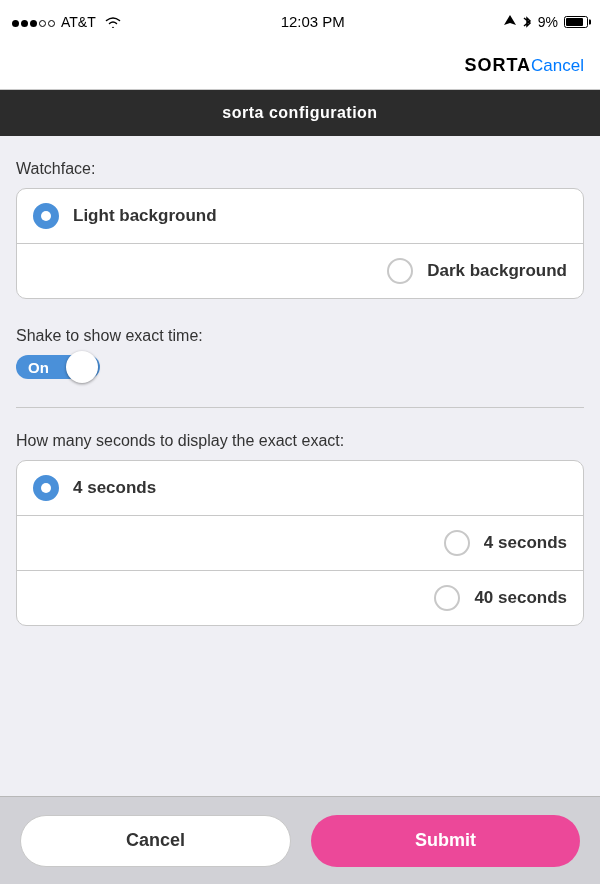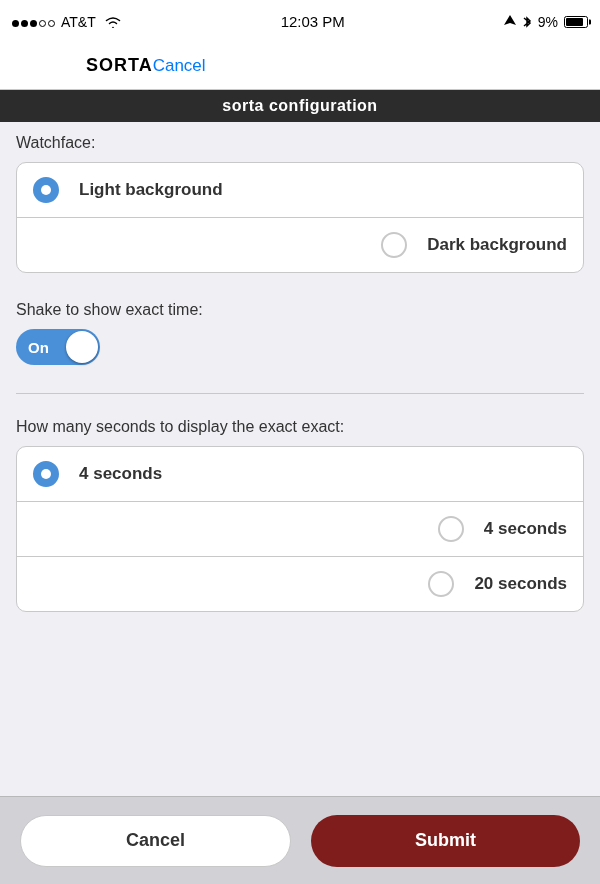--- a/index.html
+++ b/index.html
@@ -88,57 +88,57 @@
       border-radius: 1px;
     }
 
     
     .nav-bar {
       background: #fff;
       border-bottom: 1px solid #c8c8c8;
       height: 48px;
       display: flex;
       align-items: center;
-      justify-content: flex-start;
+      justify-content: flex-end;
       padding: 0 16px;
     }
 
     .nav-title {
       font-size: 18px;
       font-weight: 600;
       letter-spacing: 1px;
     }
 
     .nav-cancel-btn {
       font-size: 17px;
       color: #007aff;
       background: none;
       border: none;
       cursor: pointer;
     }
 
     
     .section-header {
       background: #2c2c2c;
-      height: 32px;
+      height: 46px;
       display: flex;
       align-items: center;
       justify-content: center;
     }
 
     .section-header-title {
       color: #fff;
       font-size: 16px;
       font-weight: 600;
       letter-spacing: 0.5px;
     }
 
     
     .content {
-      padding: 12px 16px 0;
+      padding: 24px 16px 0;
     }
 
     
     .group-label {
       font-size: 16px;
       color: #333;
       margin-bottom: 10px;
       font-weight: 400;
     }
 
@@ -148,21 +148,21 @@
       border-radius: 10px;
       border: 1px solid #c8c8c8;
       margin-bottom: 28px;
       overflow: hidden;
     }
 
     .radio-item {
       display: flex;
       align-items: center;
       padding: 14px 16px;
-      gap: 20px;
+      gap: 14px;
       cursor: pointer;
     }
 
     .radio-item + .radio-item {
       border-top: 1px solid #c8c8c8;
       justify-content: flex-end;
     }
 
     .radio-circle {
       width: 26px;
@@ -201,21 +201,21 @@
 
     .toggle-row {
       display: flex;
       align-items: center;
       margin-top: 10px;
     }
 
     
     .toggle-switch {
       width: 84px;
-      height: 36px;
+      height: 24px;
       border-radius: 18px;
       background: #4a90d9;
       display: flex;
       align-items: center;
       position: relative;
       cursor: pointer;
       padding: 2px;
     }
 
     .toggle-label-on {
@@ -270,21 +270,21 @@
       border: none;
     }
 
     .cancel-btn {
       background: #fff;
       color: #333;
       border: 1px solid #c8c8c8;
     }
 
     .submit-btn {
-      background: #7f1d1d;
+      background: #ec4899;
       color: #fff;
     }
   </style>
 </head>
 <body>
 
 <div class="status-bar">
   <div class="status-left">
     <div class="status-dots">
       <span></span><span></span><span></span><span class="empty"></span><span class="empty"></span>
@@ -352,21 +352,21 @@
     <div class="radio-item">
       <div class="radio-circle selected"></div>
       <span class="radio-label">4 seconds</span>
     </div>
     <div class="radio-item">
       <div class="radio-circle"></div>
       <span class="radio-label">4 seconds</span>
     </div>
     <div class="radio-item">
       <div class="radio-circle"></div>
-      <span class="radio-label">20 seconds</span>
+      <span class="radio-label">40 seconds</span>
     </div>
   </div>
 
 </div>
 
 <div class="bottom-bar">
   <button class="bottom-btn cancel-btn">Cancel</button>
   <button class="bottom-btn submit-btn">Submit</button>
 </div>
 

